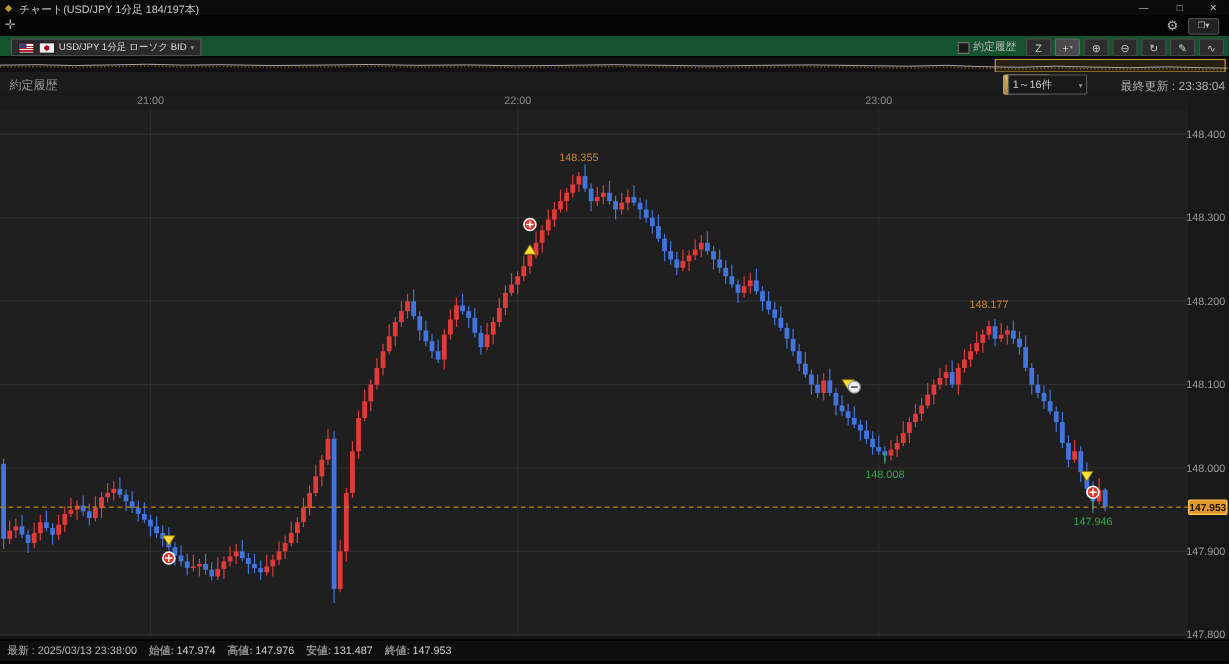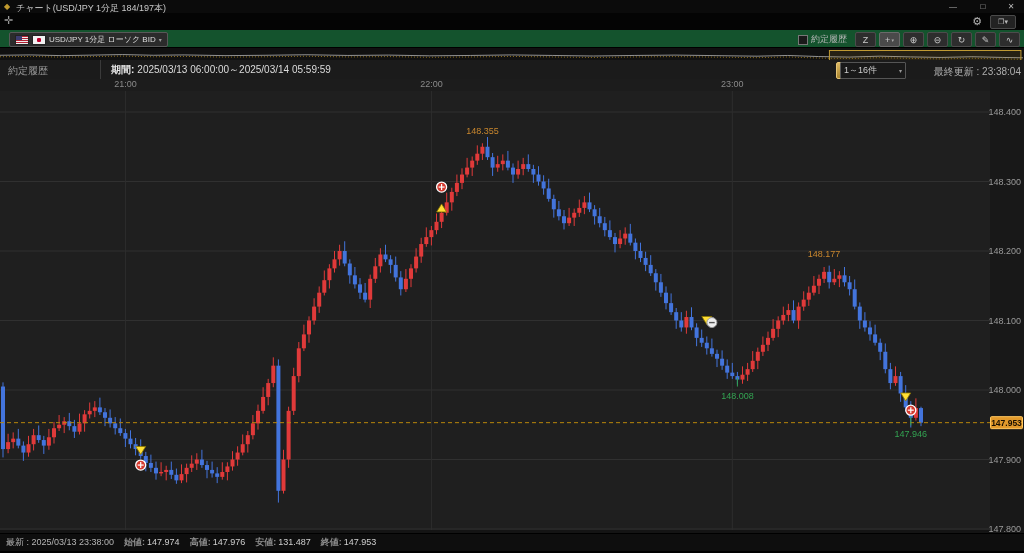--- a/index.html
+++ b/index.html
@@ -115,24 +115,20 @@
 <div id="navstrip" class="abs">
   <svg id="nav-svg" width="1024" height="12">
       <polyline points="0,6.779999999999999 30.689999999999998,6.42 61.379999999999995,7.140000000000001 92.07,6.6 122.75999999999999,6.0600000000000005 153.45,6.779999999999999 184.14,6.42 225.06,7.140000000000001 265.98,6.779999999999999 306.9,6.24 347.82000000000005,6.96 388.74,6.6 429.65999999999997,7.32 470.58000000000004,6.96 511.5,6.42 552.4200000000001,6.96 593.3399999999999,7.5 634.26,6.96 675.1800000000001,6.6 716.0999999999999,7.140000000000001 757.02,7.68 787.71,6.96 818.4000000000001,8.040000000000001 849.0899999999999,8.58 879.78,7.68 910.47,8.399999999999999 941.1600000000001,8.940000000000001 971.8499999999999,8.219999999999999 1002.54,8.940000000000001 1023,9.3" fill="none" stroke="#8f6f1c" stroke-width="1" stroke-dasharray="1 2"></polyline>
       <polyline points="0,5.279999999999999 30.689999999999998,4.92 61.379999999999995,5.640000000000001 92.07,5.1 122.75999999999999,4.5600000000000005 153.45,5.279999999999999 184.14,4.92 225.06,5.640000000000001 265.98,5.279999999999999 306.9,4.74 347.82000000000005,5.46 388.74,5.1 429.65999999999997,5.82 470.58000000000004,5.46 511.5,4.92 552.4200000000001,5.46 593.3399999999999,6 634.26,5.46 675.1800000000001,5.1 716.0999999999999,5.640000000000001 757.02,6.18 787.71,5.46 818.4000000000001,6.540000000000001 849.0899999999999,7.08 879.78,6.18 910.47,6.8999999999999995 941.1600000000001,7.44 971.8499999999999,6.72 1002.54,7.44 1023,7.8" fill="none" stroke="#b3b3b3" stroke-width="0.8"></polyline>
       <rect x="829.44" y="0.5" width="191.48799999999994" height="10.5" fill="rgba(200,160,48,0.12)" stroke="#c09a33" stroke-width="1"></rect>
     </svg>
 </div>
 
 <div id="inforow" class="abs">
   <span id="history-label" class="abs">約定履歴</span>
-  <div id="period-box" class="abs">
-    <span id="period-label">期間:</span>
-    <span id="period-value">2025/03/13 06:00:00～2025/03/14 05:59:59</span>
-  </div>
   <div id="update-btn" class="abs">更新</div>
   <div id="count-select" class="abs">
     <span>1～16件</span>
     <span id="count-caret">▾</span>
   </div>
   <span id="last-update" class="abs">最終更新 : 23:38:04</span>
 </div>
 
 <div id="chart-wrap" class="abs">
   <svg id="chart-svg" width="1024" height="454">

